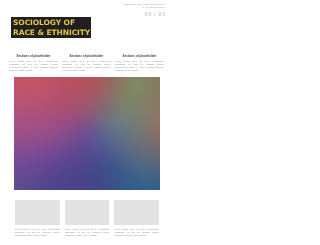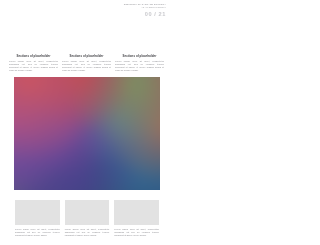--- a/index.html
+++ b/index.html
@@ -171,20 +171,24 @@
 <body>
 
 <div class="page">
 
   <div class="topbar">
     <span class="topbar-line">SOCIOLOGY OF RACE AND ETHNICITY</span>
     <span class="topbar-line second">AN ACADEMIC JOURNAL</span>
     <span class="issue-number">00 / 21</span>
   </div>
 
+  <div class="logo-block">
+    <span class="logo-line">SOCIOLOGY OF</span>
+    <span class="logo-line">RACE &amp; ETHNICITY</span>
+  </div>
 
   <div class="columns">
     <div class="col">
       <div class="col-title">Sections of placeholder</div>
       <div class="col-body">Lorem ipsum dolor sit amet, consectetur adipiscing elit. Sed do eiusmod tempor incididunt ut labore et dolore magna aliqua ut enim ad minim veniam.</div>
     </div>
     <div class="col">
       <div class="col-title">Sections of placeholder</div>
       <div class="col-body">Lorem ipsum dolor sit amet, consectetur adipiscing elit. Sed do eiusmod tempor incididunt ut labore et dolore magna aliqua ut enim ad minim veniam.</div>
     </div>

